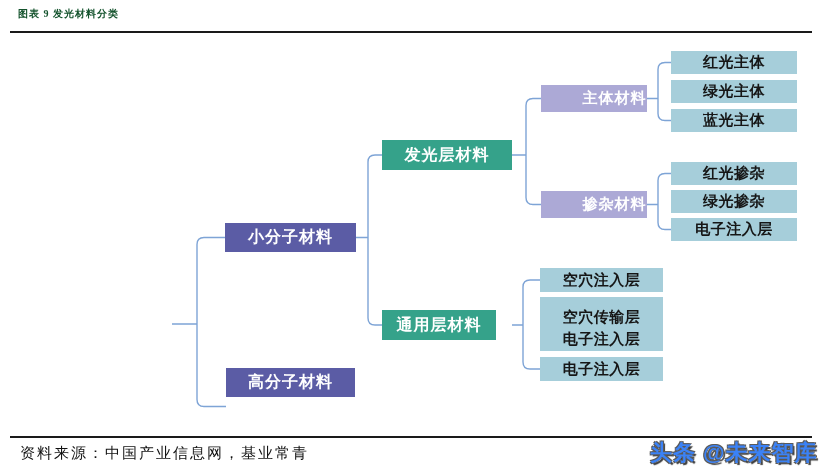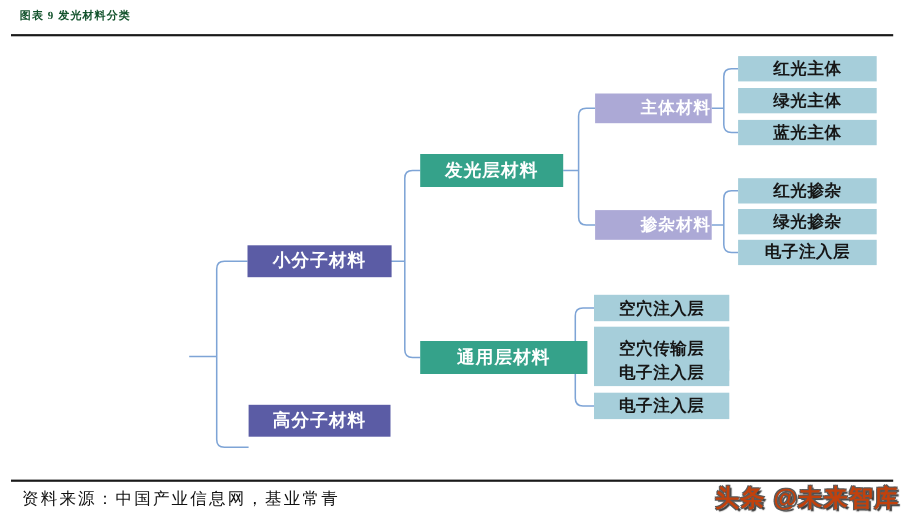--- a/index.html
+++ b/index.html
@@ -25,21 +25,21 @@
   .rule{position:absolute;background:#1a1a1a;height:2px;}
   .rule.top{left:10px;top:31px;width:802px;}
   .rule.bottom{left:10px;top:436px;width:802px;}
   .source{
     position:absolute;left:20px;top:444px;
     font-family:"Liberation Serif",serif;font-size:15px;color:#111;
     letter-spacing:2px;white-space:nowrap;
   }
   .watermark{
     position:absolute;left:650px;top:438px;
-    font-size:22px;font-weight:bold;color:#c2410c;letter-spacing:1px;white-space:nowrap;
+    font-size:22px;font-weight:bold;color:#3b82f6;letter-spacing:1px;white-space:nowrap;
     text-shadow:-1px -1px 0 #5a5a5a,1px -1px 0 #5a5a5a,-1px 1px 0 #5a5a5a,2px 2px 1px #3a3a3a;
   }
   svg.connectors{position:absolute;left:0;top:0;z-index:1;}
   svg.connectors path{fill:none;stroke:var(--connector);stroke-width:1.4px;}
   .node{
     position:absolute;z-index:2;box-sizing:border-box;
     display:flex;align-items:center;justify-content:center;
     font-weight:bold;white-space:nowrap;
   }
   .node.ellipse{
@@ -71,21 +71,21 @@
     <path d="M647,204.5 H658 M671,173.5 H665 Q658,173.5 658,180.5 V222.5 Q658,229.5 665,229.5 H671"></path>
   </svg>
 
 
   <div class="node dark" style="left:225px;top:223px;width:131px;height:29px;">小分子材料</div>
 
   <div class="node dark" style="left:226px;top:368px;width:129px;height:29px;">高分子材料</div>
 
   <div class="node green" style="left:382px;top:140px;width:130px;height:30px;">发光层材料</div>
 
-  <div class="node green" style="left:382px;top:310px;width:152px;height:30px;">通用层材料</div>
+  <div class="node green" style="left:382px;top:310px;width:114px;height:30px;">通用层材料</div>
 
   <div class="node lpurple" style="left:541px;top:85px;width:106px;height:27px;">主体材料</div>
 
   <div class="node lpurple" style="left:541px;top:191px;width:106px;height:27px;">掺杂材料</div>
 
   <div class="node leaf" style="left:671px;top:51px;width:126px;height:23px;">红光主体</div>
   <div class="node leaf" style="left:671px;top:80px;width:126px;height:23px;">绿光主体</div>
   <div class="node leaf" style="left:671px;top:109px;width:126px;height:23px;">蓝光主体</div>
 
   <div class="node leaf" style="left:671px;top:162px;width:126px;height:23px;">红光掺杂</div>

